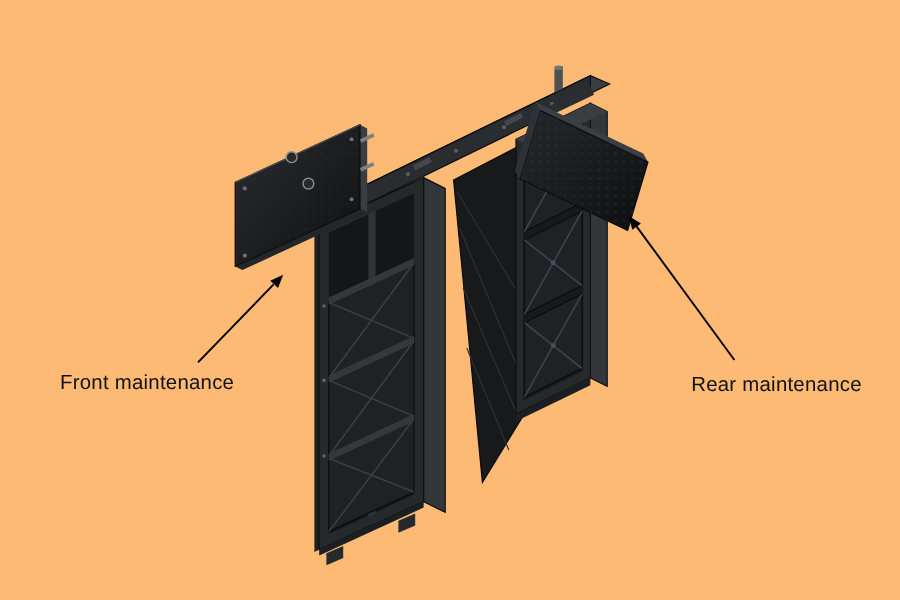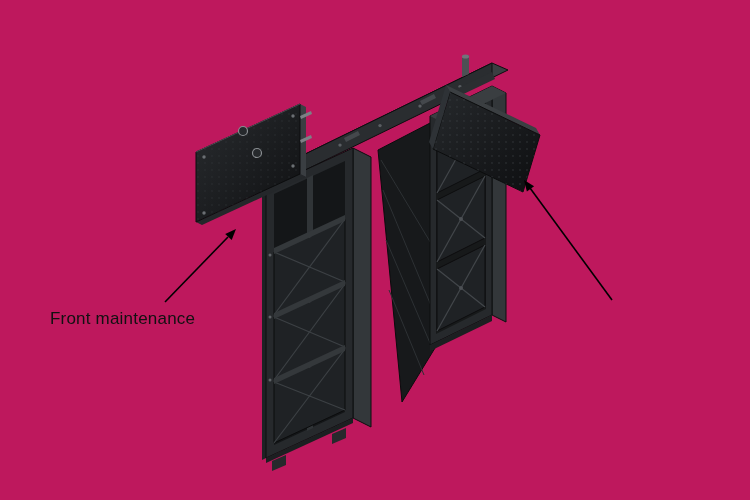--- a/index.html
+++ b/index.html
@@ -1,16 +1,16 @@
 <!DOCTYPE html>
 <html><head>
 <meta charset="utf-8">
 <style>
   html,body{margin:0;padding:0;background:#ffffff;}
-  .canvas{position:relative;width:750px;height:500px;background:#be185d;overflow:hidden;
+  .canvas{position:relative;width:750px;height:500px;background:#fdba74;overflow:hidden;
           font-family:"Liberation Sans",sans-serif;}
   .canvas svg{position:absolute;left:0;top:0;}
   .label{position:absolute;font-size:17px;color:#111111;letter-spacing:.2px;white-space:nowrap;}
   .label-front{left:50px;top:309px;}
   .label-rear{left:576px;top:311px;}
 </style>
 </head>
 <body>
 
 <div class="canvas">
@@ -135,13 +135,14 @@
       <line x1="165" y1="302" x2="228" y2="237" stroke="#000000" stroke-width="1.6"></line>
       <polygon points="236,229 231.7,240.1 225.2,233.9" fill="#000000"></polygon>
     </g>
     <g>
       <line x1="612" y1="300" x2="530" y2="188" stroke="#000000" stroke-width="1.6"></line>
       <polygon points="524,180 534.1,186.2 526.9,191.5" fill="#000000"></polygon>
     </g>
   </svg>
 
   <div class="label label-front">Front maintenance</div>
+  <div class="label label-rear">Rear maintenance</div>
 </div>
 
 </body></html>

